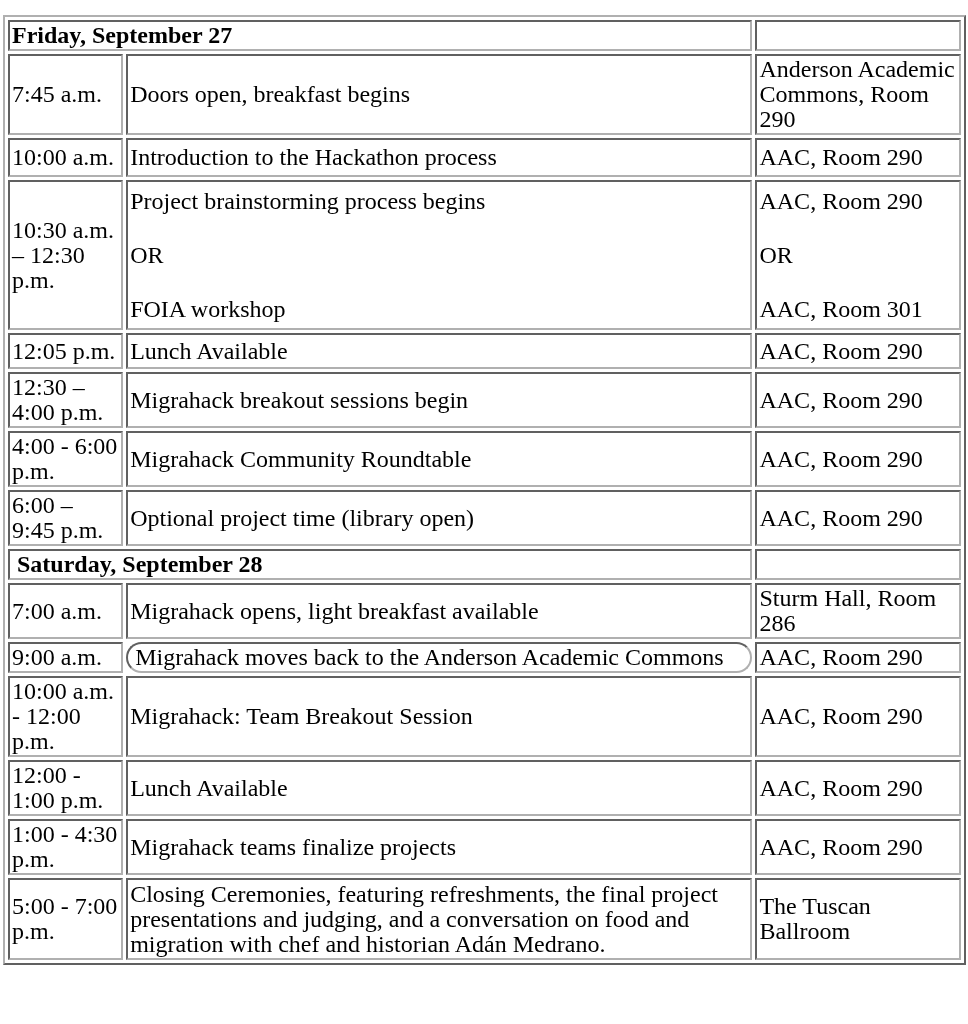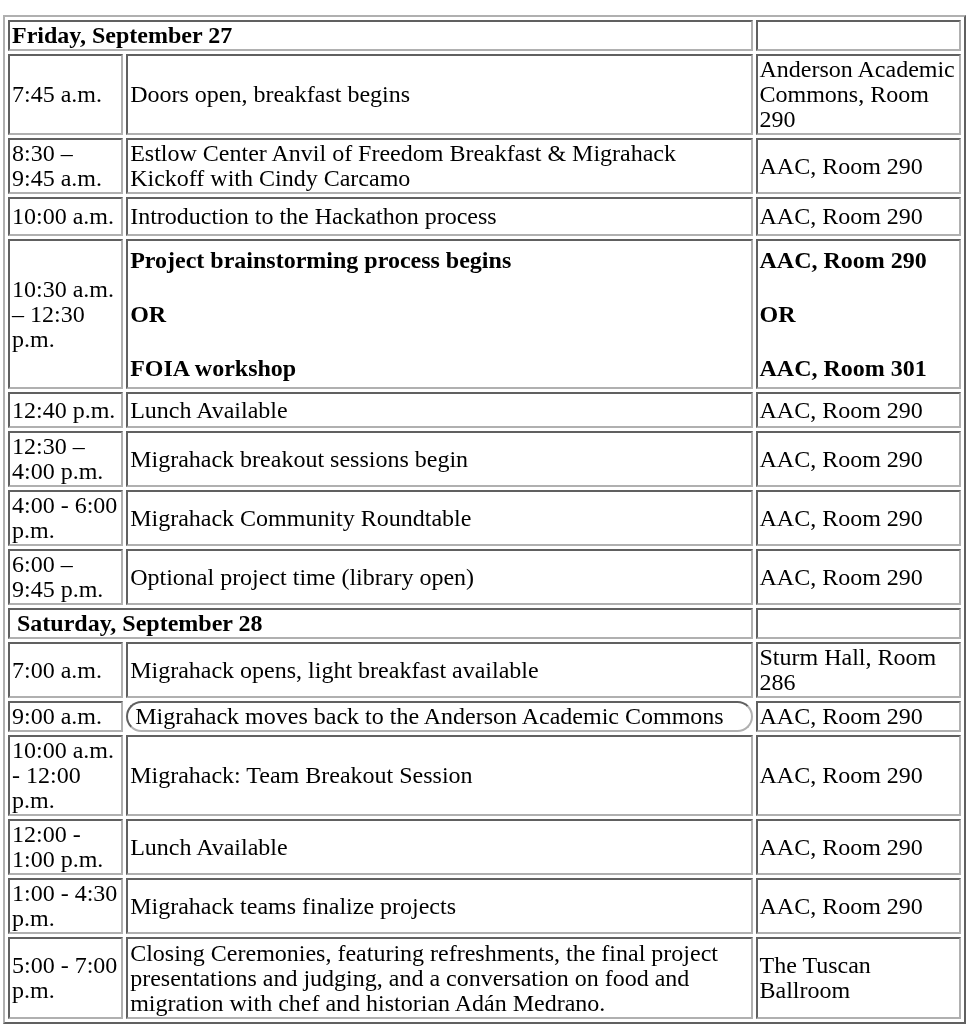--- a/index.html
+++ b/index.html
@@ -20,64 +20,59 @@
     border-color: #606060 #b0b0b0 #b0b0b0 #606060;
     padding: 1px 2px;
     vertical-align: middle;
     text-align: left;
   }
   td.day-header { font-weight: bold; height: 24px; }
   td.day-header.sat { padding-left: 7px; }
   td.col-time { width: 108px; }
   td.col-event { width: 621px; }
   td.col-loc { width: 199px; }
-  .multi p { margin: 0; font-weight: bold; }
+  .multi p { margin: 0; }
   .multi p + p { margin-top: 29px; }
   .indent { padding-left: 7px !important; border-radius: 17px; }
 </style>
 </head>
 <body>
 
 <table class="schedule">
   <tbody>
 
     <tr>
       <td class="day-header" colspan="2">Friday, September 27</td>
       <td class="col-loc"></td>
     </tr>
     <tr style="height:72px">
       <td class="col-time">7:45 a.m.</td>
       <td class="col-event">Doors open, breakfast begins</td>
       <td class="col-loc">Anderson Academic Commons, Room 290</td>
-    </tr>
-    <tr style="height:56px">
-      <td class="col-time">8:30 – 9:45 a.m.</td>
-      <td class="col-event">Estlow Center Anvil of Freedom Breakfast &amp; Migrahack Kickoff with Cindy Carcamo</td>
-      <td class="col-loc">AAC, Room 290</td>
     </tr>
     <tr style="height:39px">
       <td class="col-time">10:00 a.m.</td>
       <td class="col-event">Introduction to the Hackathon process</td>
       <td class="col-loc">AAC, Room 290</td>
     </tr>
     <tr style="height:150px">
       <td class="col-time">10:30 a.m. – 12:30 p.m.</td>
       <td class="col-event multi">
         <p>Project brainstorming process begins</p>
         <p>OR</p>
         <p>FOIA workshop</p>
       </td>
       <td class="col-loc multi">
         <p>AAC, Room 290</p>
         <p>OR</p>
         <p>AAC, Room 301</p>
       </td>
     </tr>
     <tr style="height:36px">
-      <td class="col-time">12:40 p.m.</td>
+      <td class="col-time">12:05 p.m.</td>
       <td class="col-event">Lunch Available</td>
       <td class="col-loc">AAC, Room 290</td>
     </tr>
     <tr style="height:54px">
       <td class="col-time">12:30 – 4:00 p.m.</td>
       <td class="col-event">Migrahack breakout sessions begin</td>
       <td class="col-loc">AAC, Room 290</td>
     </tr>
     <tr style="height:54px">
       <td class="col-time">4:00 - 6:00 p.m.</td>

